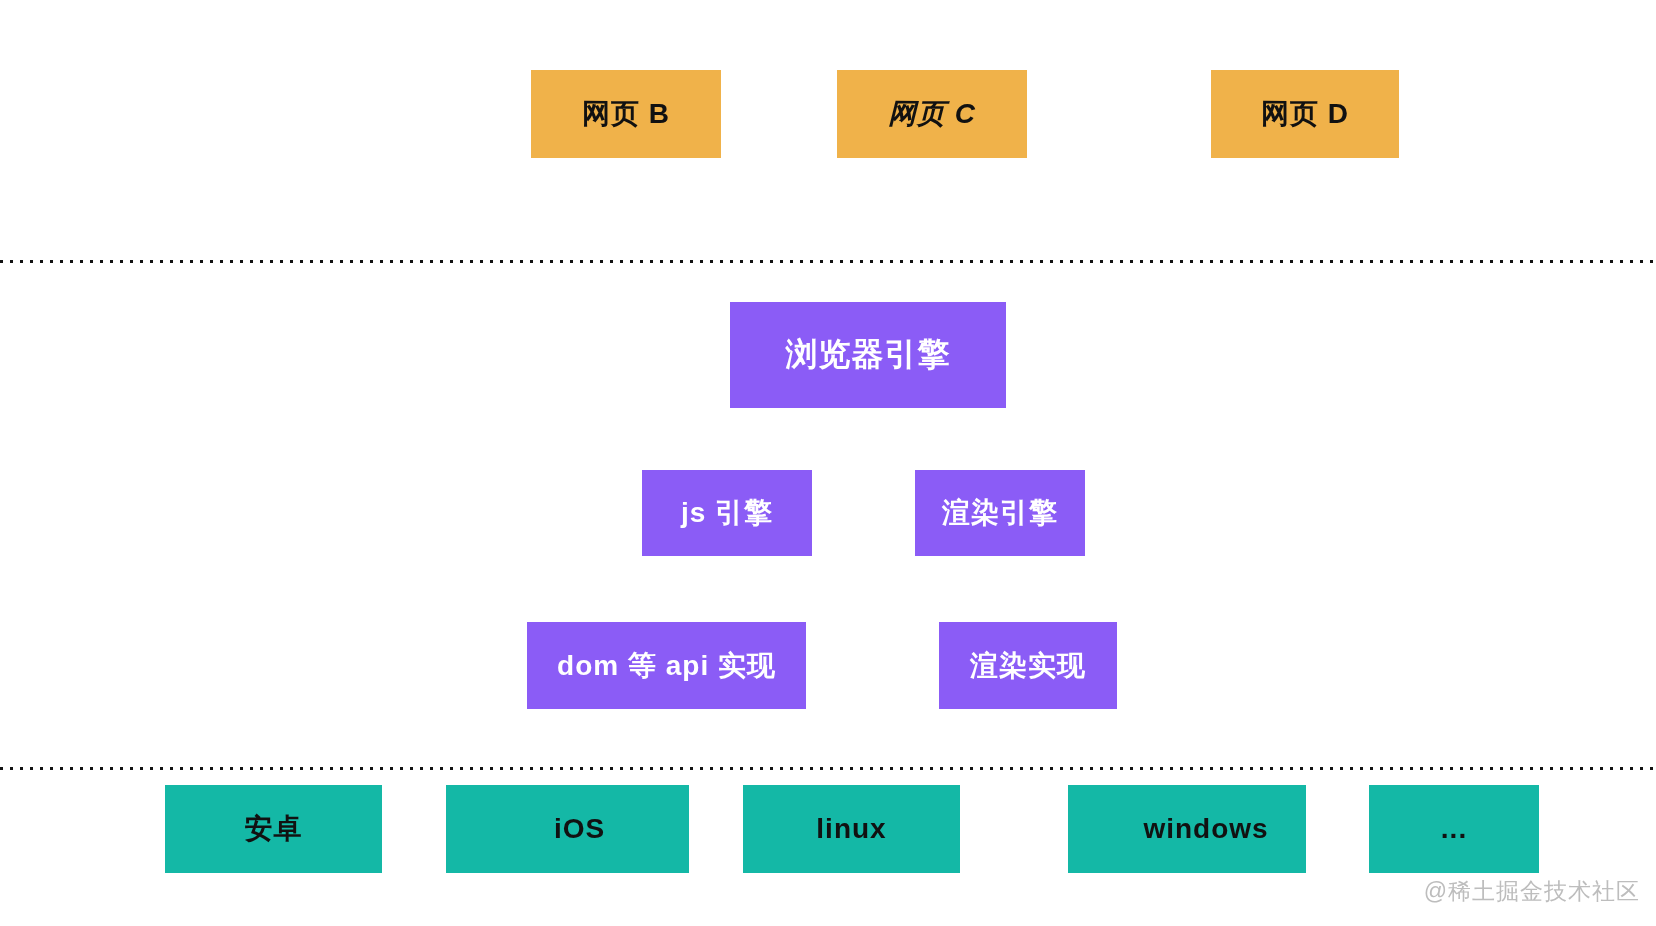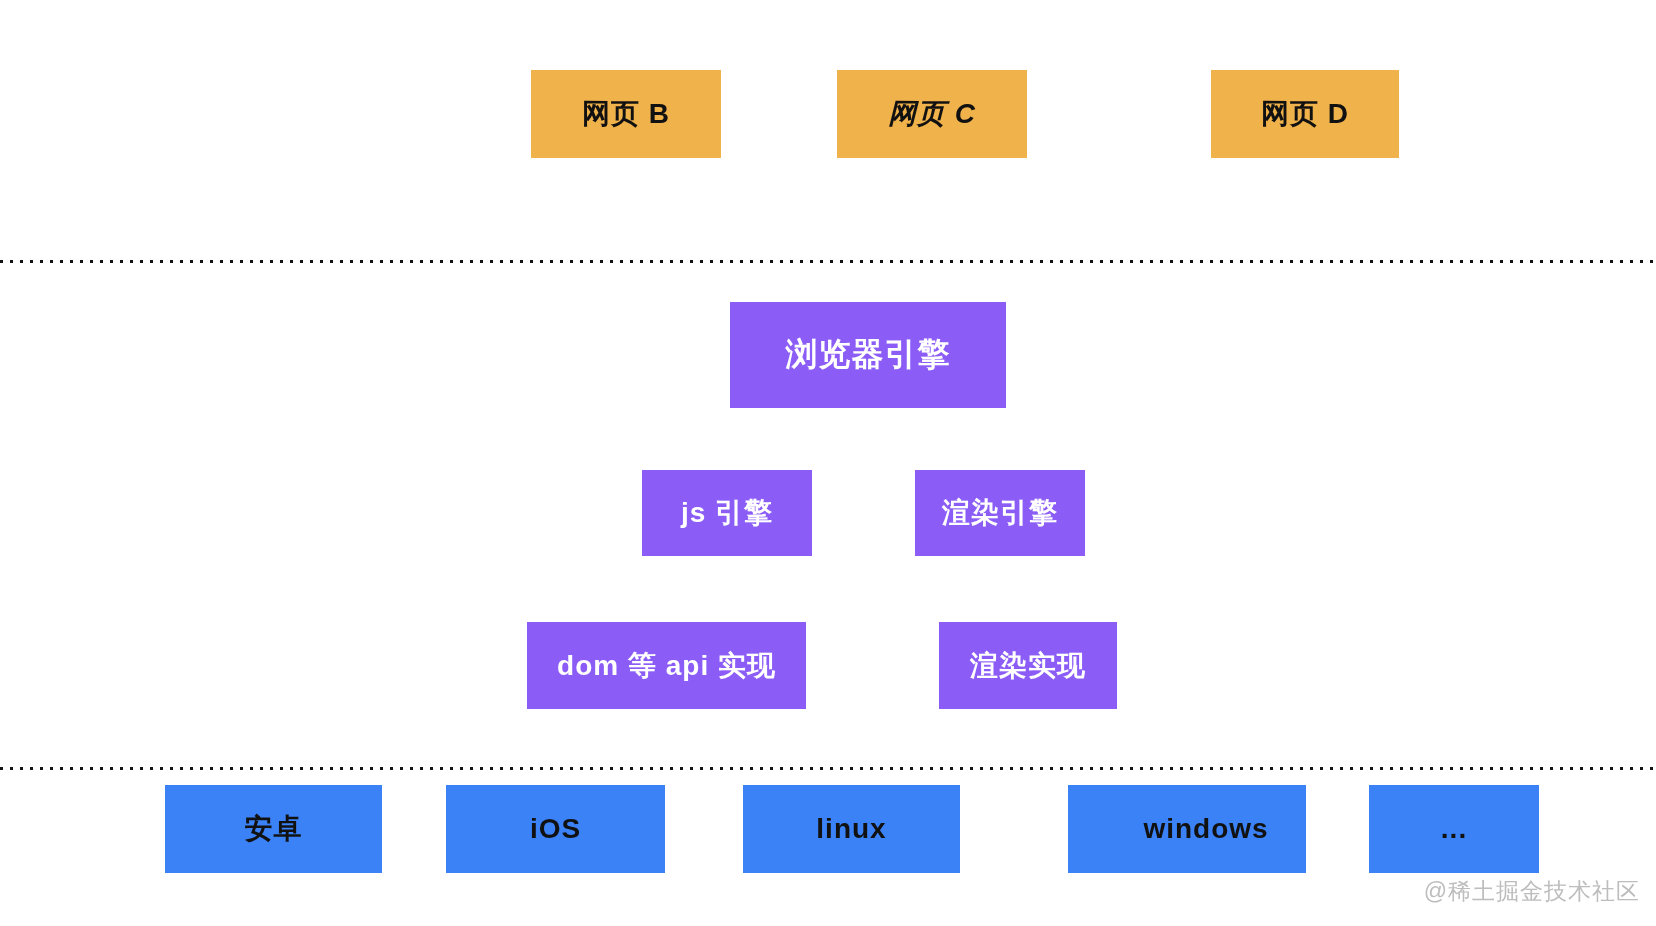--- a/index.html
+++ b/index.html
@@ -29,21 +29,21 @@
     background: #F0B24A;
     color: #111111;
     height: 88px;
     top: 70px;
   }
   .engine-box {
     background: #8b5cf6;
     color: #ffffff;
   }
   .platform-box {
-    background: #3b82f6;
+    background: #14b8a6;
     color: #111111;
     height: 88px;
     top: 785px;
   }
   .divider {
     position: absolute;
     left: 0;
     width: 1656px;
     height: 3px;
     background-image: repeating-linear-gradient(90deg, #131313 0px, #131313 3px, transparent 3px, transparent 10px);
@@ -54,21 +54,21 @@
   .wp-c { left: 837px;  width: 190px; font-style: italic; }
   .wp-d { left: 1169px; width: 188px; margin-left: 42px; }
   .divider-top    { top: 260px; }
   .divider-bottom { top: 767px; }
   .browser-engine { left: 730px; top: 302px; width: 276px; height: 106px; font-size: 32px; }
   .js-engine      { left: 642px; top: 470px; width: 170px; height: 86px; }
   .render-engine  { left: 915px; top: 470px; width: 170px; height: 86px; }
   .dom-api-impl   { left: 527px; top: 622px; width: 279px; height: 87px; }
   .render-impl    { left: 939px; top: 622px; width: 178px; height: 87px; }
   .pf-android { left: 165px;  width: 217px; }
-  .pf-ios     { left: 446px;  width: 219px; }
+  .pf-ios     { left: 446px;  width: 219px; padding-left: 24px; }
   .pf-linux   { left: 743px;  width: 217px; }
   .pf-windows { left: 1068px; width: 200px; padding-left: 38px; }
   .pf-more    { left: 1369px; width: 170px; }
   .watermark {
     position: absolute;
     right: 16px;
     top: 876px;
     font-size: 23px;
     font-weight: normal;
     color: #BDBDBD;

